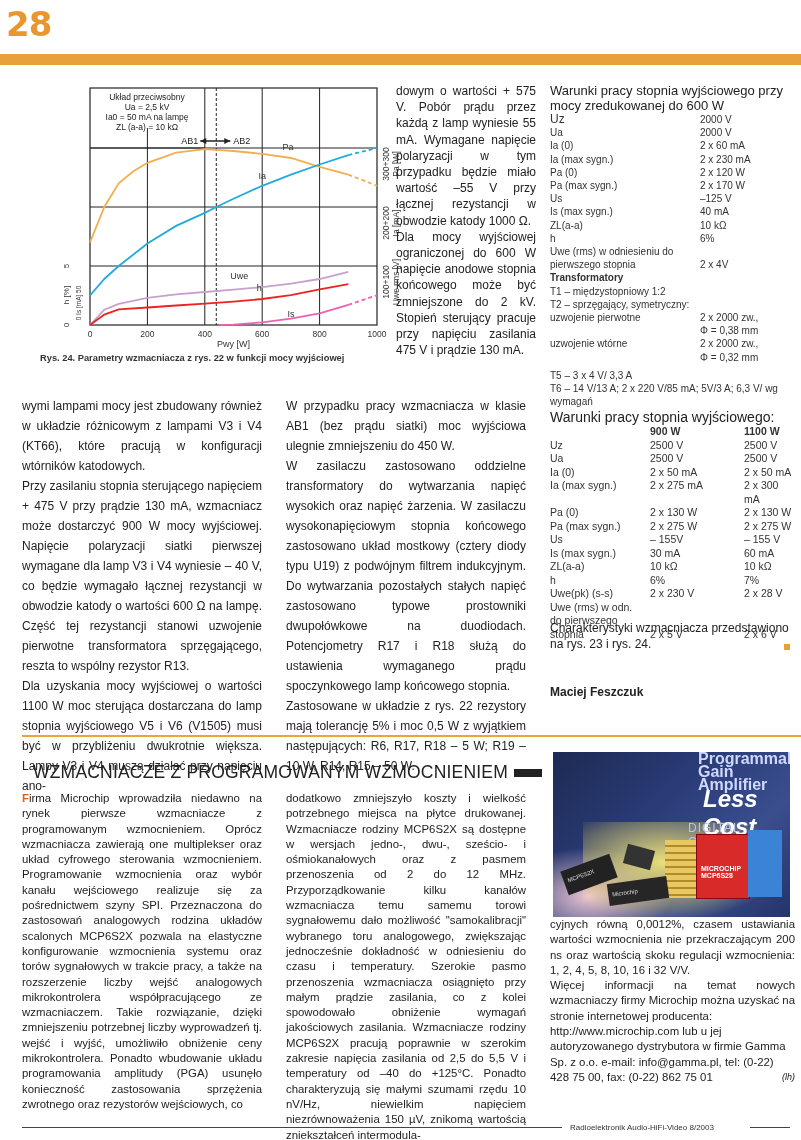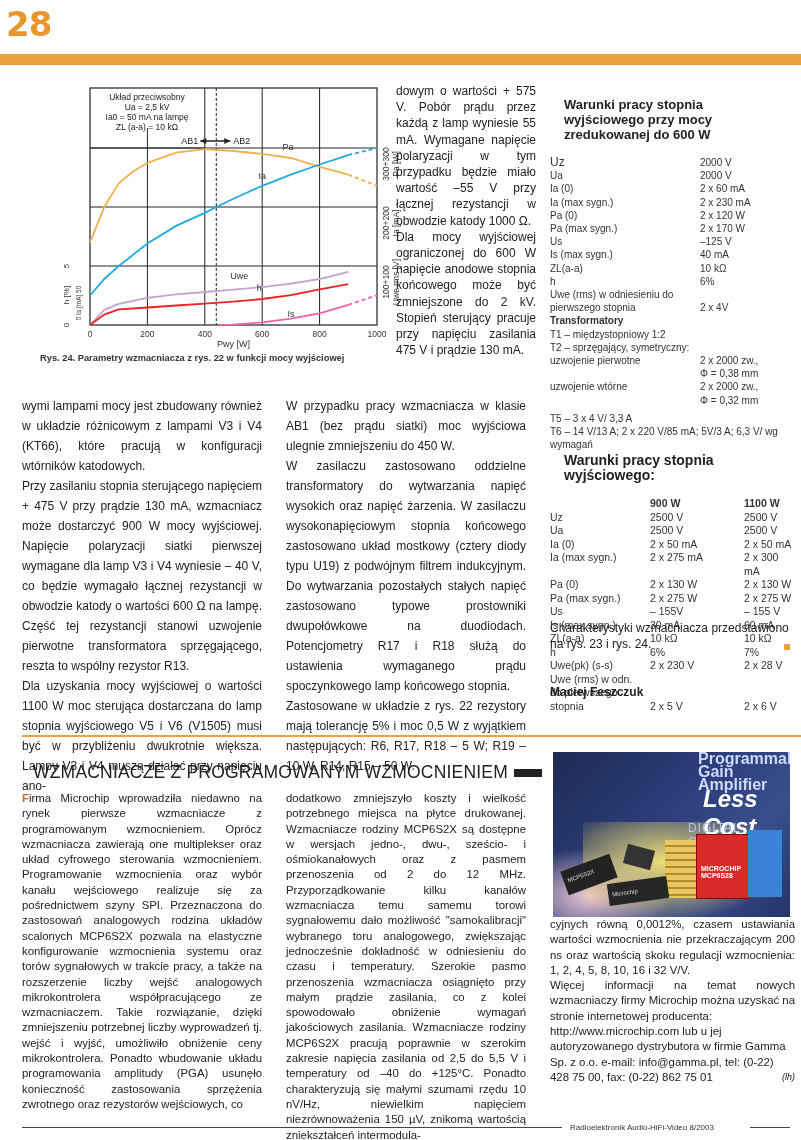--- a/index.html
+++ b/index.html
@@ -6,21 +6,21 @@
   body { width:801px; height:1140px; position:relative; overflow:hidden; font-family:"Liberation Sans", sans-serif; color:#222; }
   .pagenum { position:absolute; left:6px; top:4px; font-size:34px; font-weight:bold; color:#e8962e; letter-spacing:-1px; font-family:"DejaVu Sans", sans-serif; }
   .topbar { position:absolute; left:0; top:54px; width:801px; height:11px; background:#e9a03a; }
   .midbar { position:absolute; left:22px; top:735px; width:779px; height:2px; background:#eaa33d; }
   .col { position:absolute; font-size:12px; line-height:20px; text-align:justify; }
   .col p { margin:0; }
   #c1 { left:22px; top:396px; width:240px; }
   #c2 { left:286px; top:396px; width:240px; }
   #c-narrow { left:396px; top:83px; width:140px; font-size:12px; line-height:16.2px; }
   .rightcol { position:absolute; left:550px; top:83px; width:245px; font-size:10px; line-height:13.2px; color:#333; }
-  .rightcol h3 { margin:14px; font-size:13px; line-height:15px; font-weight:bold; color:#222; }
+  .rightcol h3 { margin:0; font-size:13px; line-height:15px; font-weight:normal; color:#222; }
   .spec { display:flex; }
   .spec .k { width:150px; }
   .spec .v { flex:1; }
   .spec3 .k { width:100px; }
   .spec3 .v1 { width:75px; }
   .spec3 .v2 { flex:1;margin-left:19px; }
   .bold { font-weight:bold; }
   .uz { font-size:12px; }
   .closing { position:absolute; left:550px; top:620px; width:240px; font-size:12px; line-height:16px; }
   .endmark { display:inline-block; width:6px; height:6px; background:#e9a03a; float:right; margin-top:8px; }

